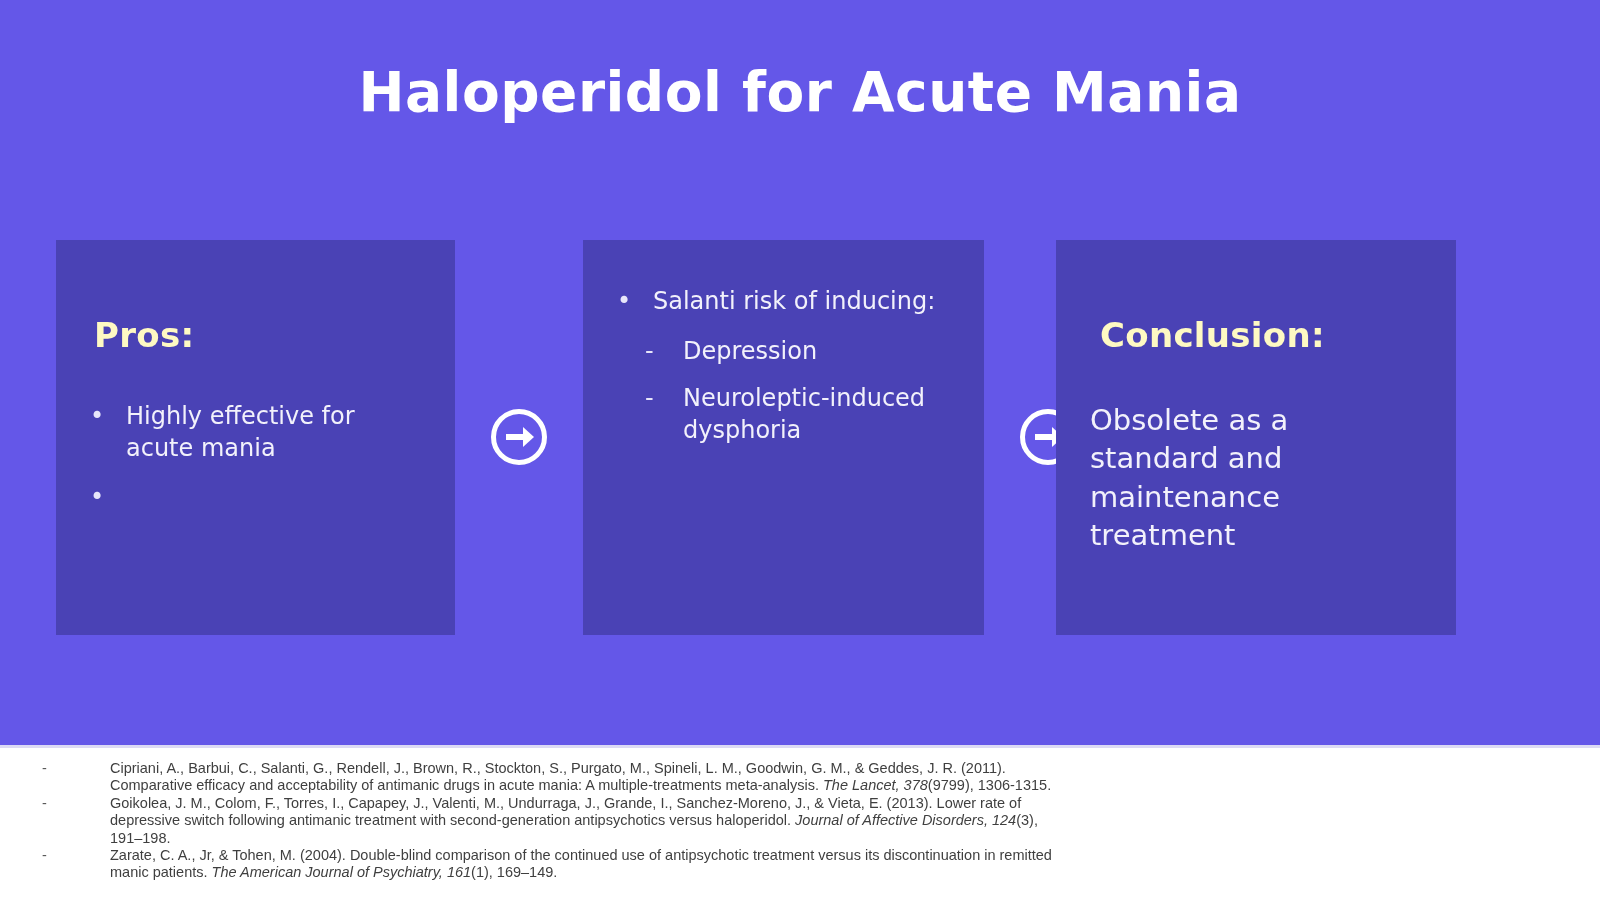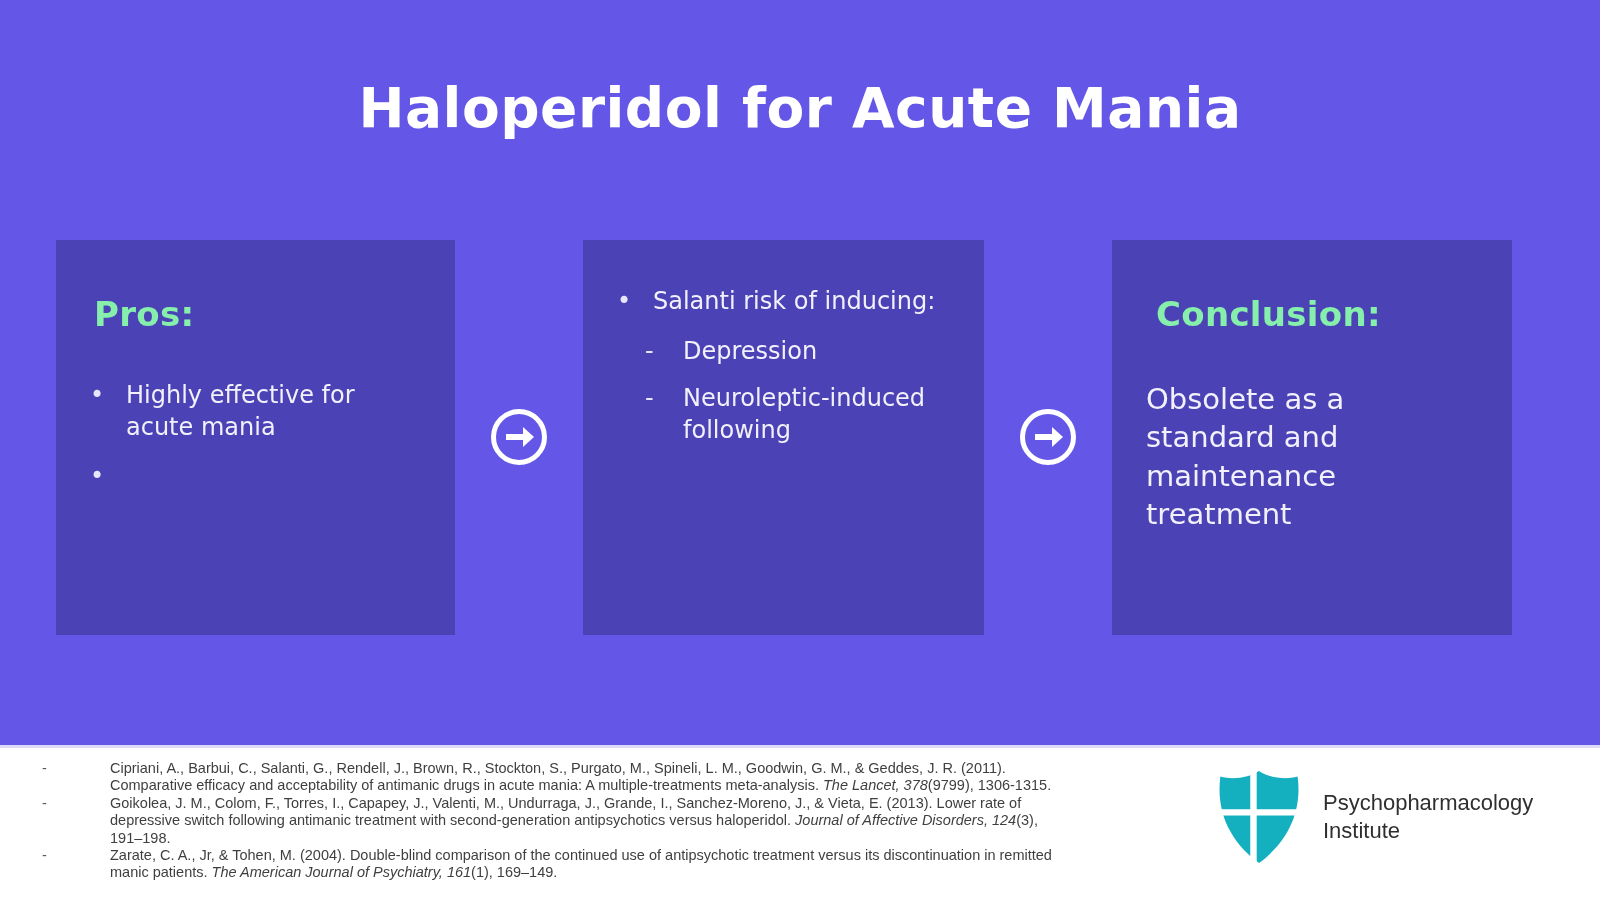--- a/index.html
+++ b/index.html
@@ -15,39 +15,39 @@
     border-bottom: 3px solid #dcdaf4;
   }
 
   .slide-title {
     position: absolute; left: 0; top: 60px; width: 100%;
     text-align: center;
     color: #ffffff;
     font-size: 55px;
     font-weight: 700;
     letter-spacing: 0.5px;
-    margin-top: 16px;
   }
 
   
   .box {
     position: absolute; top: 240px; height: 395px;
     background: #4A42B5;
     color: #f2f1fb;
   }
   .box-pros       { left: 56px;   width: 399px; }
   .box-cons       { left: 583px;  width: 401px; }
-  .box-conclusion { left: 1112px; width: 400px; }
+  .box-conclusion { left: 1056px; width: 400px; }
 
   .box-heading {
-    color: #86efac;
+    color: #fef9c3;
     font-size: 34px;
     font-weight: 700;
     padding: 54px 0 0 38px;
     letter-spacing: 0.3px;
+    margin-top: 21px;
   }
   .box-conclusion .box-heading { padding-left: 44px; }
 
   .box-body { padding: 46px 30px 0 34px; font-size: 24px; line-height: 1.32; }
 
   .bullet-row { display: flex; margin-bottom: 18px; }
   .bullet-glyph { width: 36px; flex: 0 0 36px; text-align: left; color: #e8e6fa; }
   .sub-row { display: flex; margin: 16px 0 0 28px; }
   .sub-glyph { width: 38px; flex: 0 0 38px; color: #e8e6fa; }
 
@@ -123,21 +123,21 @@
         <div class="bullet-row">
           <span class="bullet-glyph">•</span>
           <span>Salanti risk of inducing:</span>
         </div>
         <div class="sub-row">
           <span class="sub-glyph">-</span>
           <span>Depression</span>
         </div>
         <div class="sub-row">
           <span class="sub-glyph">-</span>
-          <span>Neuroleptic-induced following</span>
+          <span>Neuroleptic-induced dysphoria</span>
         </div>
       </div>
     </div>
 
     <div class="arrow-wrap arrow-2">
       <svg width="58" height="58" viewBox="0 0 58 58">
         <circle cx="29" cy="29" r="25.5" fill="none" stroke="#ffffff" stroke-width="5"></circle>
         <line x1="16" y1="29" x2="36" y2="29" stroke="#ffffff" stroke-width="6"></line>
         <polygon points="33,19 44,29 33,39" fill="#ffffff"></polygon>
       </svg>
@@ -160,27 +160,16 @@
         <div class="ref">
           <span class="ref-dash">-</span>
           <span class="ref-text"><span>Goikolea, J. M., Colom, F., Torres, I., Capapey, J., Valenti, M., Undurraga, J., Grande, I., Sanchez-Moreno, J., &amp; Vieta, E. (2013). Lower rate of depressive switch following antimanic treatment with second-generation antipsychotics versus haloperidol. </span><i>Journal of Affective Disorders, 124</i><span>(3), 191–198.</span></span>
         </div>
         <div class="ref">
           <span class="ref-dash">-</span>
           <span class="ref-text"><span>Zarate, C. A., Jr, &amp; Tohen, M. (2004). Double-blind comparison of the continued use of antipsychotic treatment versus its discontinuation in remitted manic patients. </span><i>The American Journal of Psychiatry, 161</i><span>(1), 169–149.</span></span>
         </div>
       </div>
 
-    <div class="logo">
-      <svg class="logo-shield" viewBox="0 0 100 104">
-        <path d="M50 2 C 40 9, 22 12, 8 8 C 4 38, 12 74, 50 102 C 88 74, 96 38, 92 8 C 78 12, 60 9, 50 2 Z" fill="#14B0C0"></path>
-        <line x1="44" y1="0" x2="44" y2="104" stroke="#ffffff" stroke-width="7"></line>
-        <line x1="0" y1="47" x2="100" y2="47" stroke="#ffffff" stroke-width="7"></line>
-      </svg>
-      <div class="logo-text">
-        <div>Psychopharmacology</div>
-        <div>Institute</div>
-      </div>
-    </div>
 
   </div>
 
 </div>
 
 </body></html>

